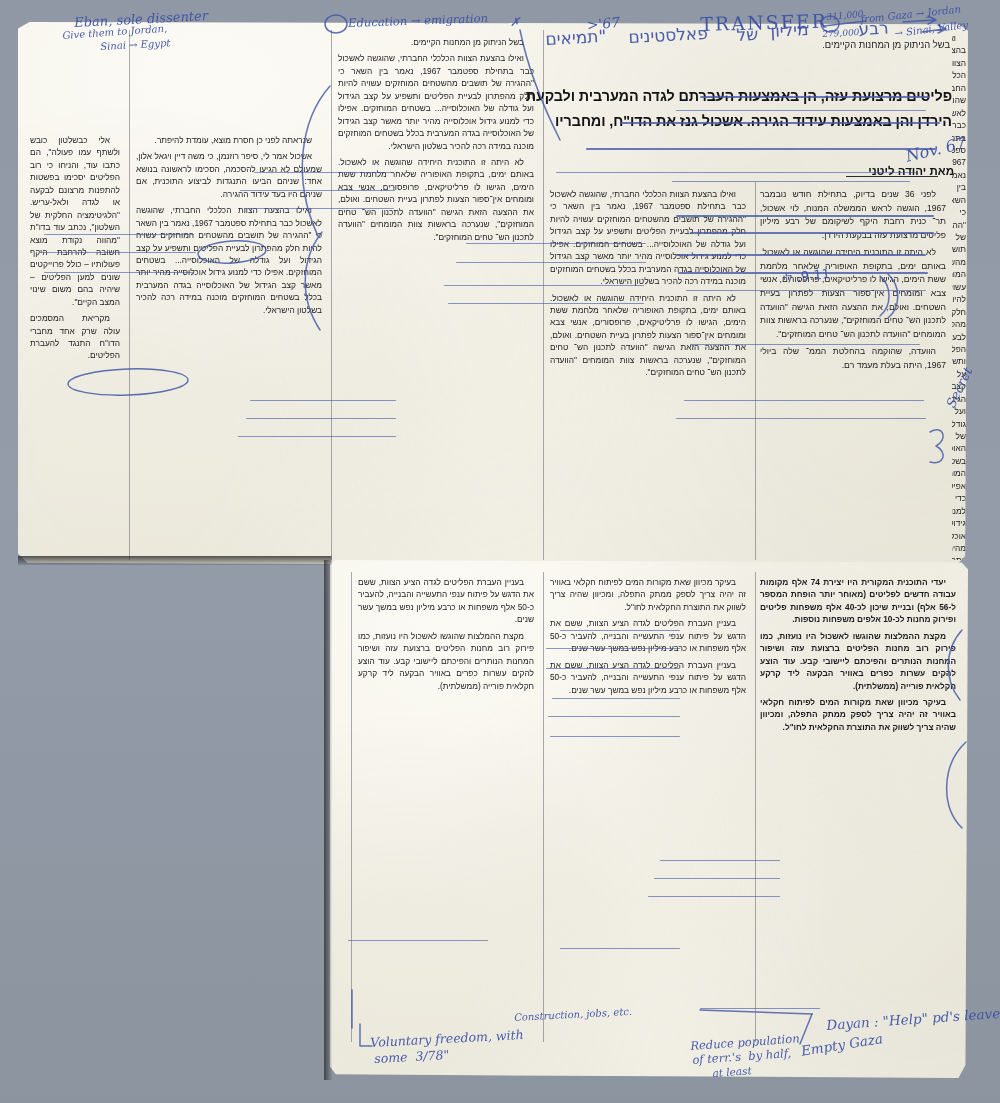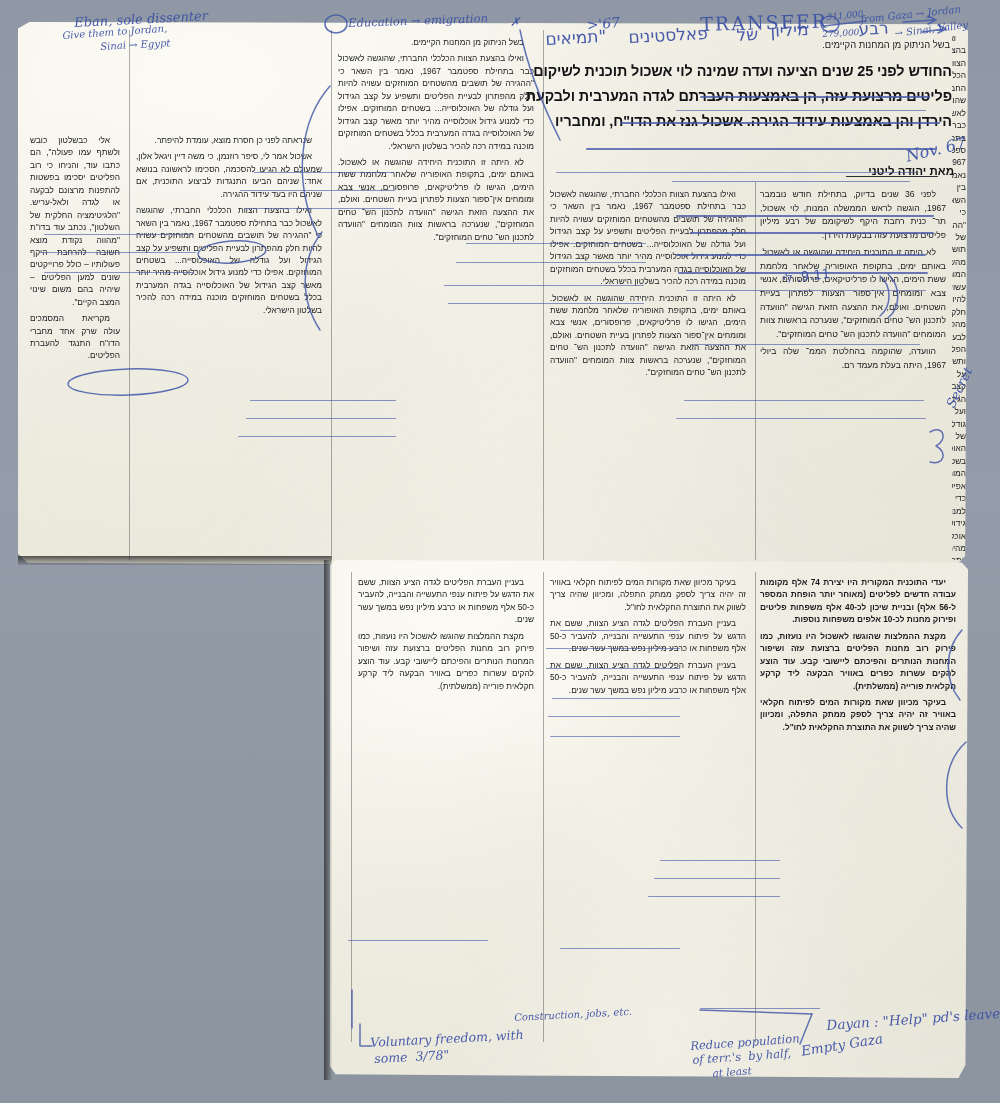--- a/index.html
+++ b/index.html
@@ -101,21 +101,20 @@
 
 <div id="scan">
 
   <div class="sheet" id="sheet-top">
     <div class="grain"></div>
 
     <div class="clip-inner">
 
       <div class="kicker" style="right:18px;top:16px;left:640px;width:290px;">בשל הניתוק מן המחנות הקיימים.</div>
 
-      <div class="headline" style="right:16px;top:38px;width:905px;">החודש לפני 25 שנים הציעה ועדה שמינה לוי אשכול תוכנית לשיקום</div>
       <div class="headline" style="right:16px;top:63px;width:905px;">פליטים מרצועת עזה, הן באמצעות העברתם לגדה המערבית ולבקעת</div>
       <div class="headline" style="right:16px;top:88px;width:905px;">הירדן והן באמצעות עידוד הגירה. אשכול גנז את הדו"ח, ומחבריו</div>
 
       <div class="byline" style="right:14px;top:136px;margin-top:7px;">מאת יהודה ליטני</div>
       <div class="byline-rule" style="top:154px;"></div>
 
       <div class="rule" style="right:212px;top:160px;height:378px;"></div>
       <div class="rule" style="right:424px;top:8px;height:530px;"></div>
       <div class="rule" style="right:636px;top:8px;height:530px;"></div>
       <div class="rule" style="right:838px;top:8px;height:530px;"></div>

